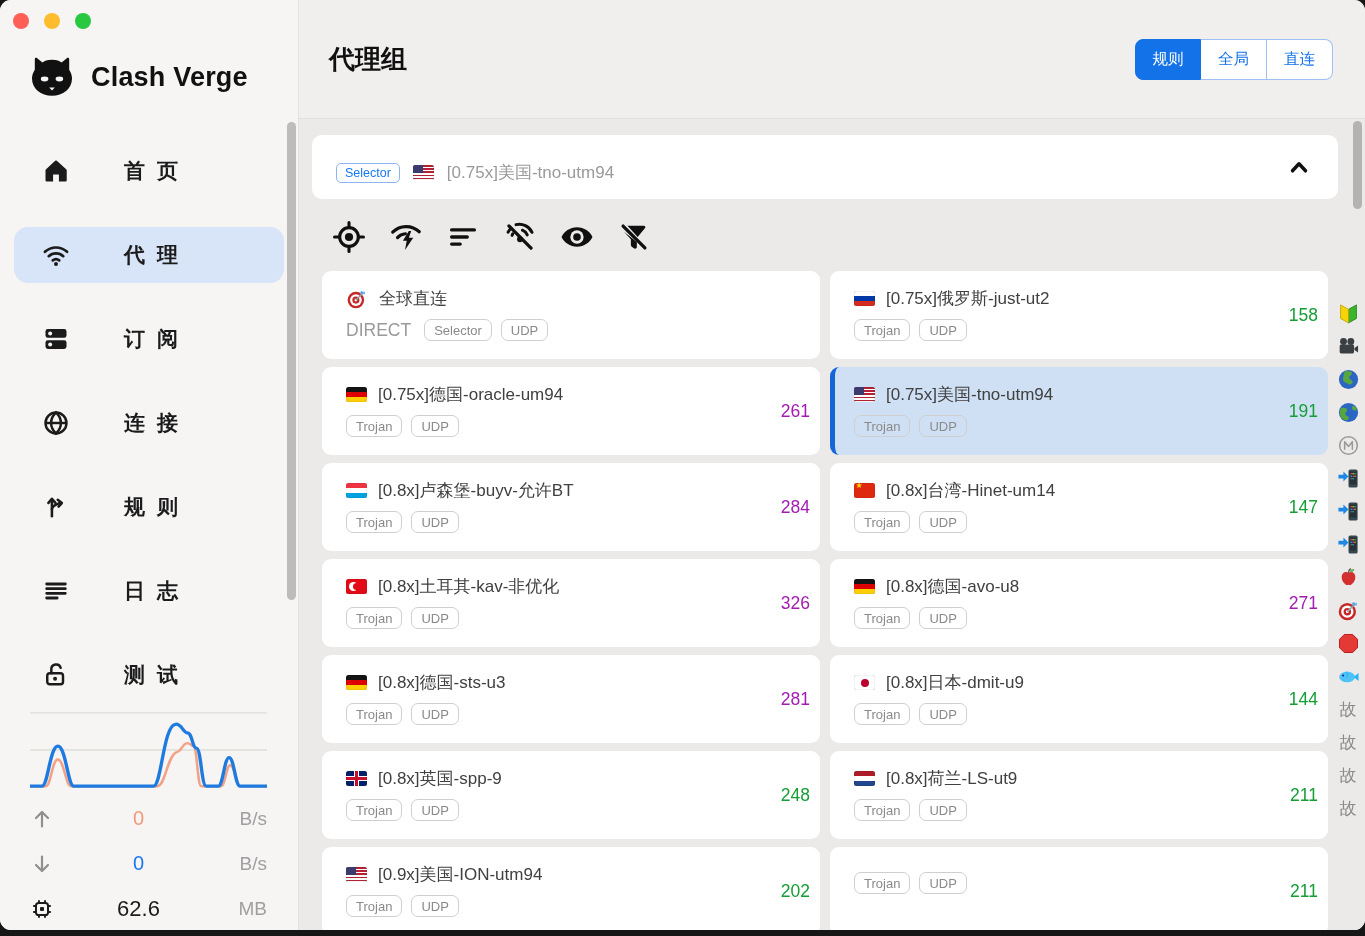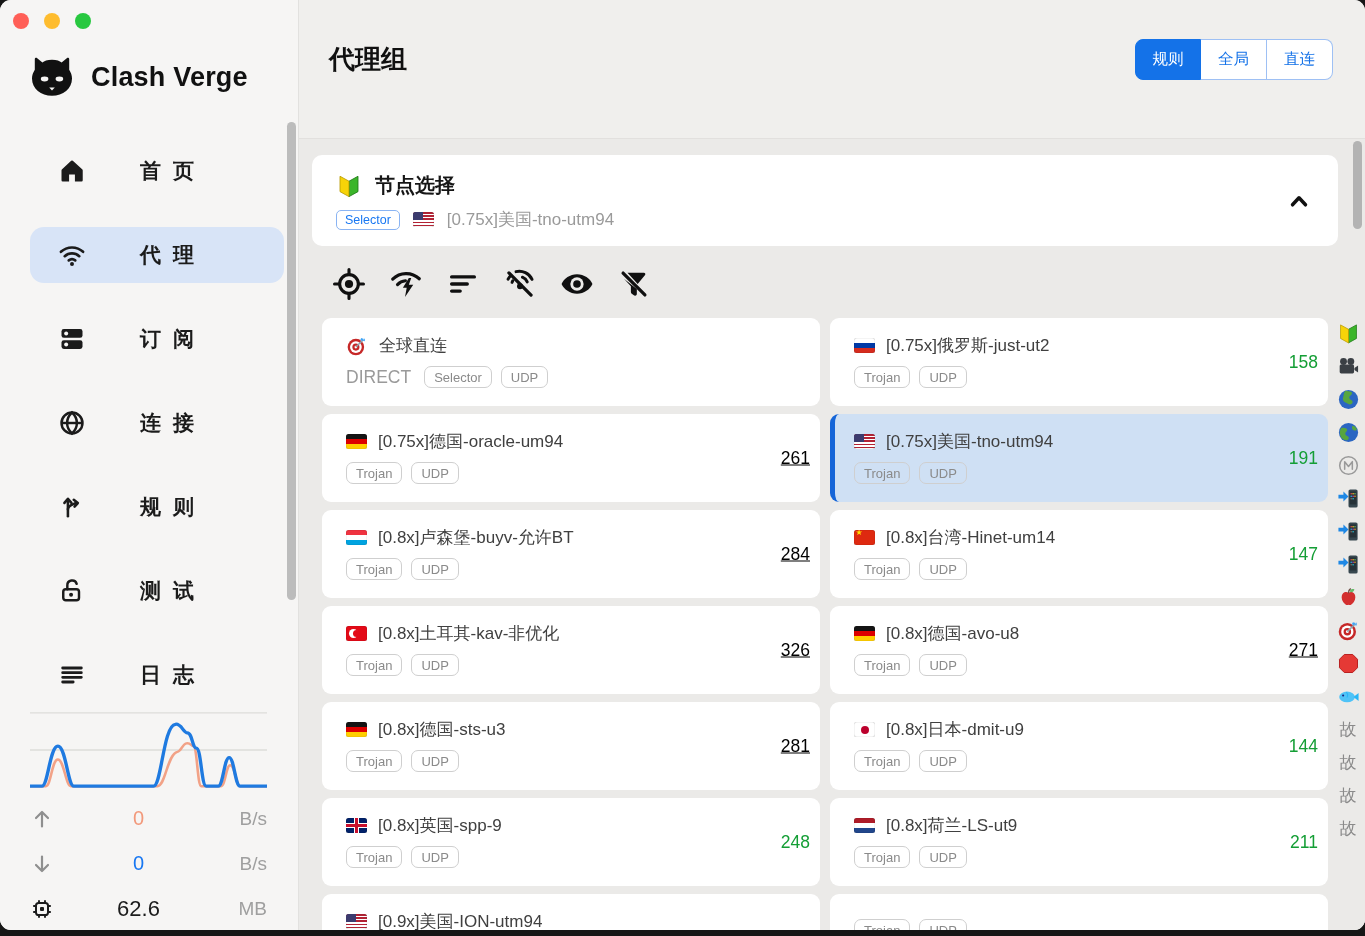--- a/index.html
+++ b/index.html
@@ -6,39 +6,39 @@
   .window{position:relative;width:1365px;height:930px;border-radius:11px;overflow:hidden;display:flex;background:#f6f5f4;}
   
   .sidebar{position:relative;width:299px;flex:none;background:#f6f5f4;border-right:1px solid #e2e1df;box-sizing:border-box;}
   .traffic{display:flex;gap:15px;padding:13px 0 0 13px;}
   .tl{width:16px;height:16px;border-radius:50%;}
   .tl.red{background:#ff5f57}.tl.yellow{background:#febc2e}.tl.green{background:#28c840}
   .logo-row{display:flex;align-items:center;gap:15px;margin:24px 0 0 28px;}
   .logo-cat{width:48px;height:48px;color:#111;}
   .logo-cat svg{width:100%;height:100%;}
   .logo-text{font-size:27px;font-weight:700;color:#111;letter-spacing:.2px;}
-  .nav{margin-top:42px;display:flex;flex-direction:column;gap:28px;padding-left:16px;}
+  .nav{margin-top:42px;display:flex;flex-direction:column;gap:28px;}
   .nav-item{display:flex;align-items:center;height:56px;margin:0 14px;border-radius:14px;cursor:pointer;}
   .nav-item.selected{background:#d8e4f7;text-align:right;}
   .nav-icon{width:28px;height:28px;margin-left:28px;color:#1b1b1b;flex:none;}
   .nav-icon svg{width:100%;height:100%;}
   .nav-label{margin-left:54px;font-size:21px;font-weight:600;color:#1b1b1b;letter-spacing:12px;}
   .side-scrollbar{position:absolute;right:2px;top:122px;width:9px;height:478px;border-radius:5px;background:#bcbcbc;}
   .graph-wrap{position:absolute;left:30px;right:31px;top:710px;height:80px;}
   .graph-wrap svg{width:100%;height:100%;display:block;}
   .stats{position:absolute;left:30px;right:31px;top:796px;}
   .stat-row{display:flex;align-items:center;height:45px;}
   .stat-icon{width:24px;height:24px;color:#8f8f8f;flex:none;}
   .stat-icon svg{width:100%;height:100%;}
   .stat-icon.dark{color:#1c1c1c;}
   .stat-value{flex:1;text-align:center;font-size:20px;}
   .stat-value.big{font-size:22px;font-weight:400;}
   .stat-unit{width:44px;text-align:right;font-size:19px;color:#9f9f9f;}
   
-  .main{position:relative;flex:1;display:flex;flex-direction:column;background:#f0efed;min-width:0;gap:20px;}
+  .main{position:relative;flex:1;display:flex;flex-direction:column;background:#f0efed;min-width:0;}
   .main-header{height:118px;flex:none;display:flex;align-items:center;justify-content:space-between;padding:0 32px 0 30px;box-sizing:border-box;}
   .page-title{font-size:26px;font-weight:700;color:#101010;}
   .tabs{display:flex;}
   .tab{min-width:66px;height:41px;box-sizing:border-box;display:flex;align-items:center;justify-content:center;font-size:15.5px;font-weight:500;color:#1472e8;background:#fff;border:1px solid #9ec0f4;border-left-width:0;cursor:pointer;}
   .tab:first-child{border-left-width:1px;border-radius:8px 0 0 8px;}
   .tab:last-child{border-radius:0 8px 8px 0;}
   .tab.active{background:#1472e8;border-color:#1472e8;color:#fff;}
   .main-body{flex:1;background:#ebeae8;border-top:1px solid #e2e0de;position:relative;overflow:hidden;}
   .group-card{position:relative;margin:16px 0 0 13px;width:1026px;box-sizing:border-box;background:#fff;border-radius:10px;padding:17px 24px 15px 24px;}
   .group-title-row{display:flex;align-items:center;gap:13px;}
@@ -56,21 +56,21 @@
   .grid{margin:17px 0 0 23px;width:1006px;display:grid;grid-template-columns:498px 498px;gap:8px 10px;}
   .card{position:relative;height:88px;box-sizing:border-box;background:#fff;border-radius:9px;padding:16px 90px 0 24px;cursor:pointer;}
   .card.selected{background:#cfe0f4;border-left:5px solid #1565d8;padding-left:19px;}
   .name-row{display:flex;align-items:center;gap:11px;}
   .p-name{font-size:17px;color:#404040;white-space:nowrap;}
   .sub-row{display:flex;align-items:center;gap:9px;margin-top:9px;}
   .direct-label{font-size:17.5px;color:#9a9a9a;margin-right:4px;text-align:center;}
   .chip{font-size:13px;color:#8a8a8a;border:1.5px solid #cfcfcf;border-radius:7px;padding:2.5px 9px;background:transparent;}
   .latency{position:absolute;right:10px;top:50%;transform:translateY(-50%);font-size:17.5px;}
   .latency.green{color:#149e35;}
-  .latency.blue{color:#000000;text-decoration:underline;}
+  .latency.blue{color:#a21caf;}
   .main-scrollbar{position:absolute;right:3px;top:2px;width:9px;height:88px;border-radius:5px;background:#b3b3b3;}
   .rail{position:absolute;right:1px;top:183px;width:32px;display:flex;flex-direction:column;align-items:center;gap:10px;}
   .rail-icon{width:23px;height:23px;flex:none;cursor:pointer;}
   .rail-icon svg{width:100%;height:100%;}
   .rail-label{font-size:17px;color:#8a8a8a;line-height:23px;cursor:pointer;}
   
   .flag{position:relative;width:21px;height:15px;border-radius:2.5px;overflow:hidden;flex:none;box-shadow:0 0 1px rgba(0,0,0,.45) inset;background:#ddd;}
   .flag.de{background:linear-gradient(#141414 33%,#d00 33% 66%,#ffce00 66%);}
   .flag.ru{background:linear-gradient(#fff 33%,#0039a6 33% 66%,#d52b1e 66%);}
   .flag.lu{background:linear-gradient(#ef3340 33%,#fff 33% 66%,#00a3e0 66%);}
@@ -143,32 +143,32 @@
         <div class="nav-item">
           <span class="nav-icon"><svg viewBox="0 0 24 24" fill="none" stroke="currentColor" stroke-width="2.2" stroke-linecap="round" stroke-linejoin="round">
               <path d="M8.5 20V6.5"></path>
               <path d="M5.5 8.5 8.5 5l3 3.5"></path>
               <path d="M8.5 14c0-3.5 4.5-4 7-5.5"></path>
               <path d="M13.5 5.8 17 8.6l-2.8 3"></path>
             </svg></span>
           <span class="nav-label">规则</span>
         </div>
         <div class="nav-item">
+          <span class="nav-icon"><svg viewBox="0 0 24 24" fill="none" stroke="currentColor" stroke-width="2.4" stroke-linecap="round">
+              <path d="M4 6h16M4 10h16M4 14h16M4 18h9"></path>
+            </svg></span>
+          <span class="nav-label">日志</span>
+        </div>
+        <div class="nav-item">
           <span class="nav-icon"><svg viewBox="0 0 24 24" fill="none" stroke="currentColor" stroke-width="2.1">
               <rect x="4.5" y="10.5" width="13.5" height="9.5" rx="2.2"></rect>
               <circle cx="11.2" cy="15.2" r="1.7" fill="currentColor" stroke="none"></circle>
               <path d="M8 10.5V7.2a4.1 4.1 0 0 1 8-1.4" stroke-linecap="round"></path>
             </svg></span>
           <span class="nav-label">测试</span>
-        </div>
-        <div class="nav-item">
-          <span class="nav-icon"><svg viewBox="0 0 24 24" fill="none" stroke="currentColor" stroke-width="2.4" stroke-linecap="round">
-              <path d="M4 6h16M4 10h16M4 14h16M4 18h9"></path>
-            </svg></span>
-          <span class="nav-label">日志</span>
         </div>
       </div>
     <div class="side-scrollbar"></div>
     <div class="graph-wrap">
       <svg viewBox="0 0 238 84" preserveAspectRatio="none">
         <line x1="0" y1="3" x2="238" y2="3" stroke="#dddcda" stroke-width="1.5"></line>
         <line x1="0" y1="42" x2="238" y2="42" stroke="#dddcda" stroke-width="1.5"></line>
         <path d="M0 80 H16 C21 80 22 52 28 52 C34 52 36 80 41 80 H128 C136 80 138 46 148 44 C152 43 153 36 157 35 C161 34 162 38 164 38 C168 38 168 80 172 80 H192 C196 80 197 58 201 58 C206 58 207 80 211 80 H238" fill="none" stroke="#f2a287" stroke-width="2.6" stroke-linejoin="round"></path>
         <path d="M0 80 H12 C18 80 20 38 28 38 C36 38 38 80 44 80 H124 C132 80 134 16 146 15 C152 14 154 24 158 24 C163 24 163 40 167 40 C172 40 172 80 177 80 H189 C194 80 195 50 200 50 C205 50 206 80 211 80 H238" fill="none" stroke="#1f7ae0" stroke-width="3.4" stroke-linejoin="round"></path>
       </svg>
@@ -204,27 +204,20 @@
     <div class="main-header">
       <div class="page-title">代理组</div>
       <div class="tabs">
           <div class="tab active">规则</div>
           <div class="tab">全局</div>
           <div class="tab">直连</div>
         </div>
     </div>
     <div class="main-body">
       <div class="group-card">
-        <div class="group-title-row">
-          <span class="g-icon"><svg viewBox="0 0 24 24">
-                <path d="M12 7.6 20.3 3v14.2L12 21.8z" fill="#3bb52a" stroke="#1f7a17" stroke-width=".8"></path>
-                <path d="M3.7 3 12 7.6v14.2L3.7 17.2z" fill="#f7d308" stroke="#b99c06" stroke-width=".8"></path>
-              </svg></span>
-          <span class="group-name">节点选择</span>
-        </div>
         <div class="group-sub-row">
           <span class="type-chip">Selector</span>
           <span class="flag us"></span>
           <span class="group-current">[0.75x]美国-tno-utm94</span>
         </div>
         <span class="chevron"><svg viewBox="0 0 24 24" fill="none" stroke="currentColor" stroke-width="3.2" stroke-linecap="round" stroke-linejoin="round">
               <path d="M6 15.5 12 9l6 6.5"></path>
             </svg></span>
       </div>
       <div class="toolbar">

